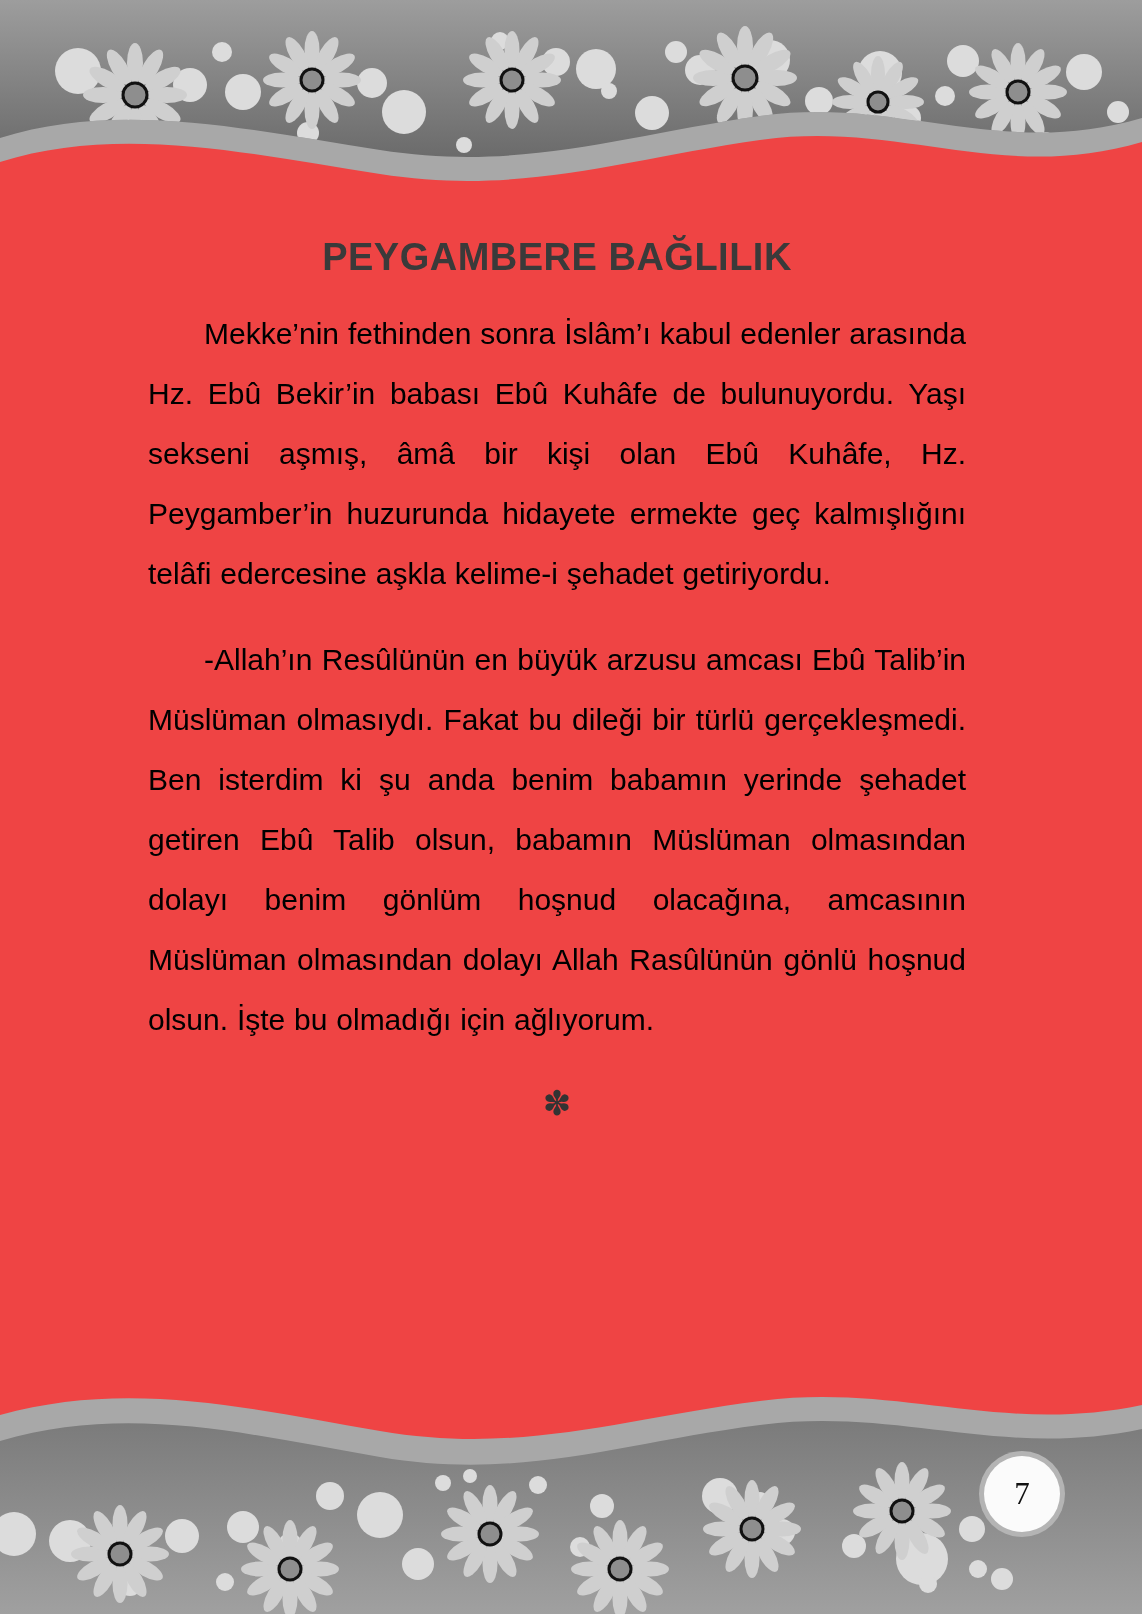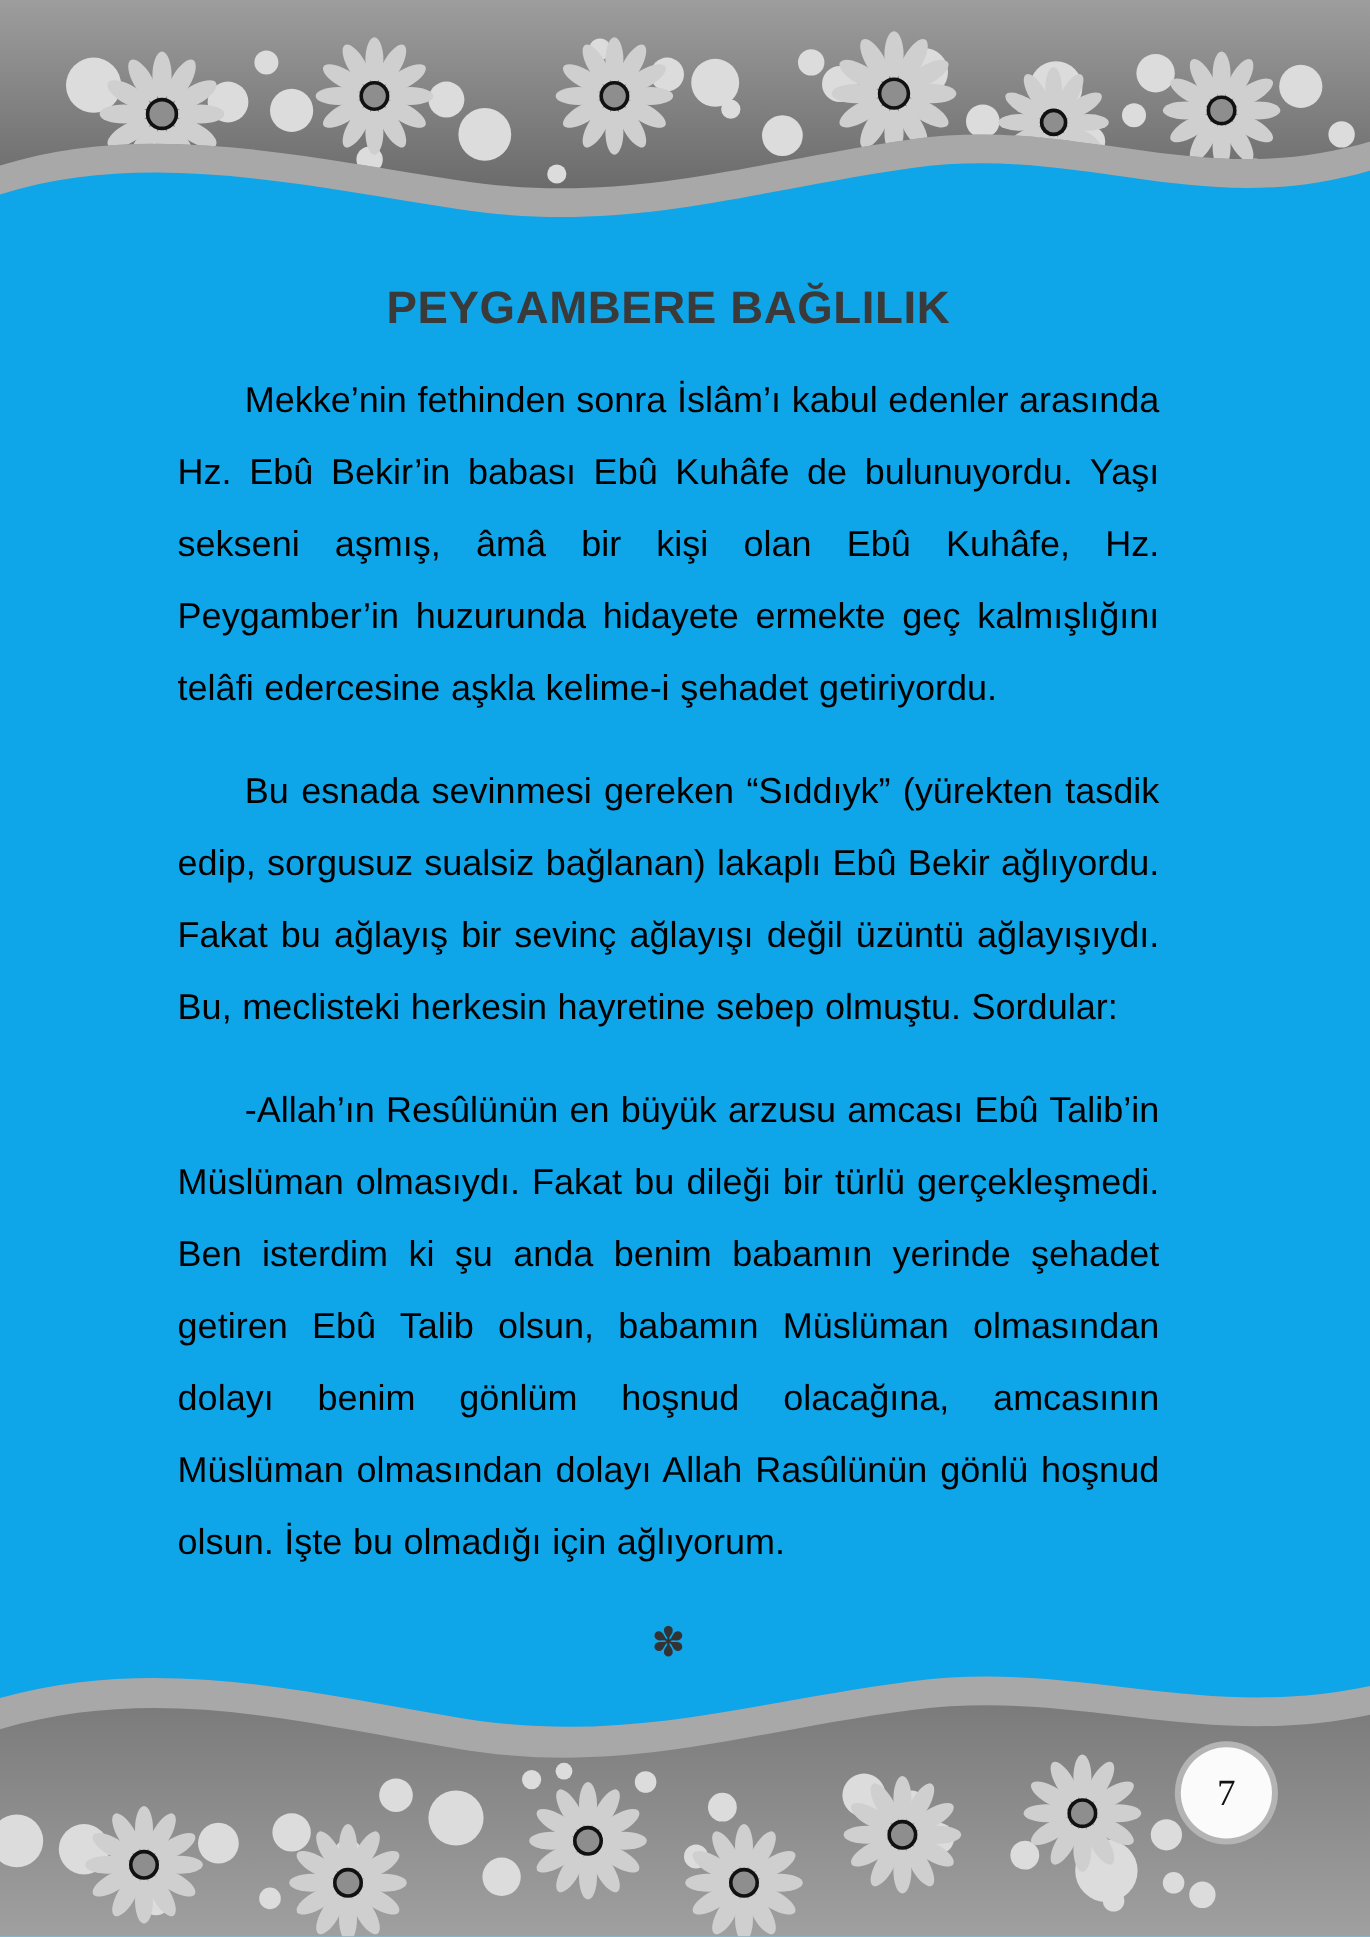--- a/index.html
+++ b/index.html
@@ -8,21 +8,21 @@
     padding: 0;
     background: #ffffff;
   }
   body {
     font-family: "Liberation Sans", sans-serif;
   }
   #page {
     position: relative;
     width: 1142px;
     height: 1614px;
-    background: #0ea5e9;
+    background: #ef4444;
     overflow: hidden;
   }
 
   
   .band {
     position: absolute;
     left: 0;
     width: 1142px;
     pointer-events: none;
   }
@@ -263,21 +263,20 @@
         </g>
       </g>
     </svg>
   </div>
 
   <div id="content">
 
     <h1 id="page-title">PEYGAMBERE BAĞLILIK</h1>
 
     <p class="para">Mekke’nin fethinden sonra İslâm’ı kabul edenler arasında Hz. Ebû Bekir’in babası Ebû Kuhâfe de bulunuyordu. Yaşı sekseni aşmış, âmâ bir kişi olan Ebû Kuhâfe, Hz. Peygamber’in huzurunda hidayete ermekte geç kalmışlığını telâfi edercesine aşkla kelime-i şehadet getiriyordu.</p>
-    <p class="para">Bu esnada sevinmesi gereken “Sıddıyk” (yürekten tasdik edip, sorgusuz sualsiz bağlanan) lakaplı Ebû Bekir ağlıyordu. Fakat bu ağlayış bir sevinç ağlayışı değil üzüntü ağlayışıydı. Bu, meclisteki herkesin hayretine sebep olmuştu. Sordular:</p>
     <p class="para">-Allah’ın Resûlünün en büyük arzusu amcası Ebû Talib’in Müslüman olmasıydı. Fakat bu dileği bir türlü gerçekleşmedi. Ben isterdim ki şu anda benim babamın yerinde şehadet getiren Ebû Talib olsun, babamın Müslüman olmasından dolayı benim gönlüm hoşnud olacağına, amcasının Müslüman olmasından dolayı Allah Rasûlünün gönlü hoşnud olsun. İşte bu olmadığı için ağlıyorum.</p>
 
     <div id="ornament">✽</div>
   </div>
 
   <div class="band" id="footer-band">
     <svg viewBox="0 0 1142 235" preserveAspectRatio="none" xmlns="http://www.w3.org/2000/svg">
       <defs>
         <linearGradient id="fgrad" x1="0" y1="0" x2="0" y2="1">
           <stop offset="0%" stop-color="#7b7b7b"></stop>

